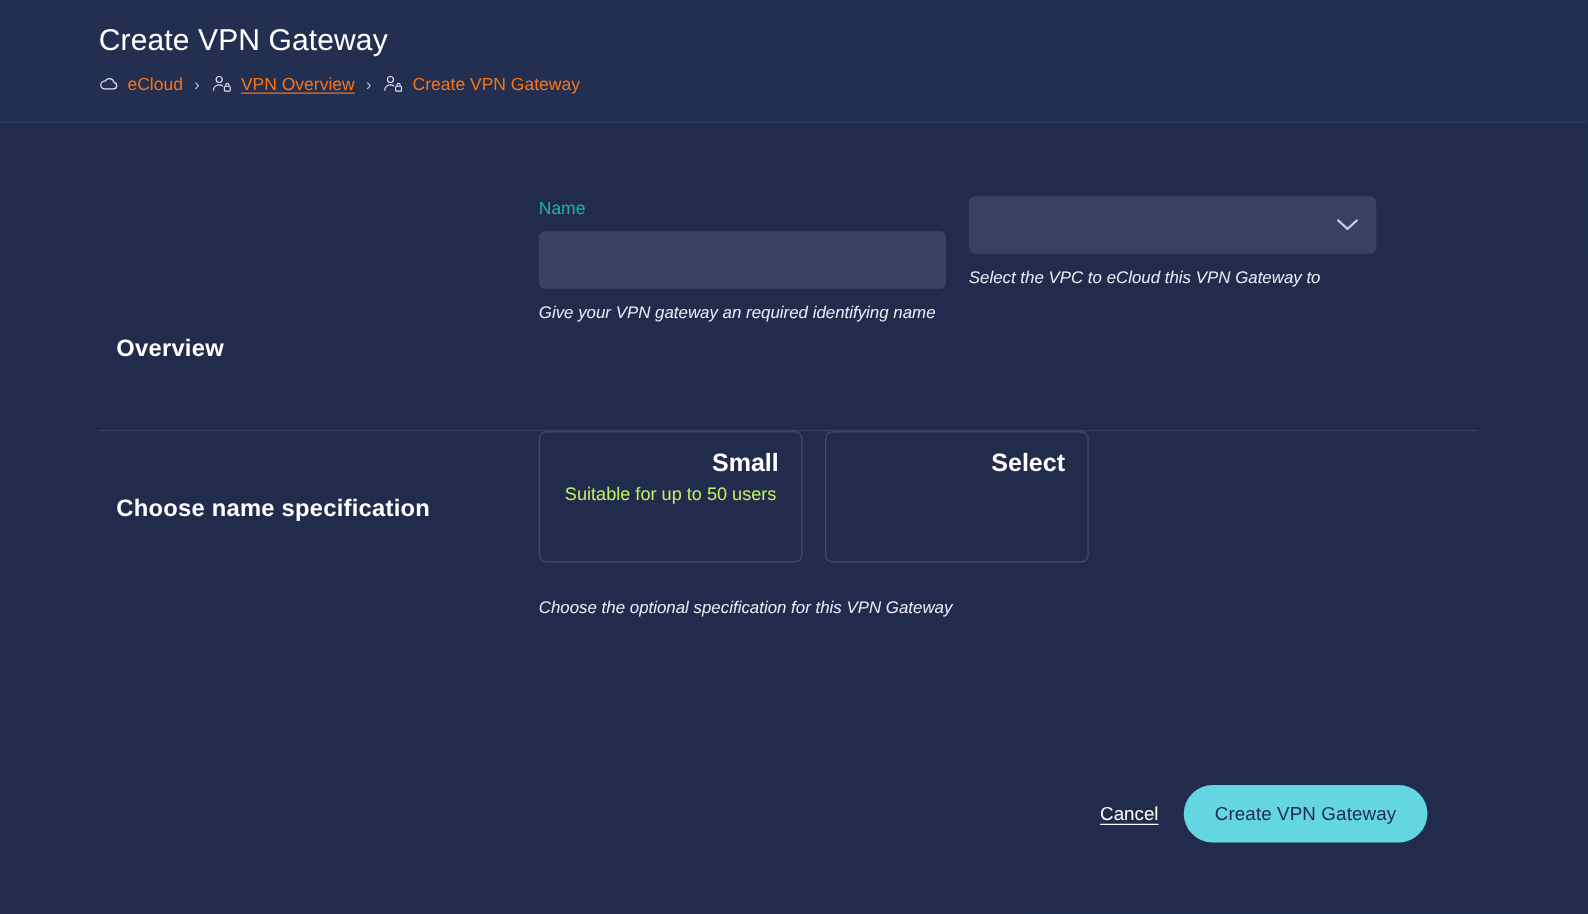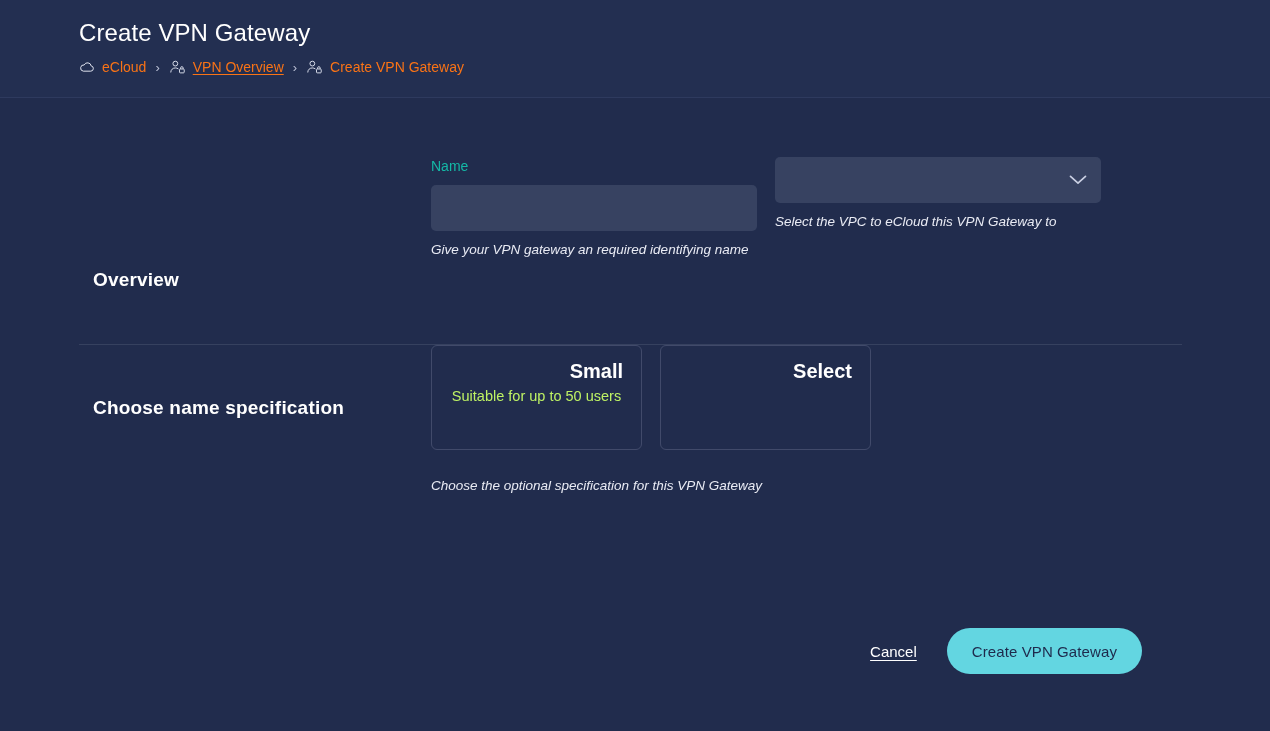--- a/index.html
+++ b/index.html
@@ -202,21 +202,21 @@
     margin-top: 27px;
   }
 
   
   .actions {
     position: absolute;
     right: 128px;
     top: 628px;
     display: flex;
     align-items: center;
-    gap: 30px;
+    gap: 20px;
   }
   .btn-link {
     background: none;
     border: none;
     font-family: "Liberation Sans", sans-serif;
     font-size: 15px;
     color: #ffffff;
     text-decoration: underline;
     text-underline-offset: 3px;
     cursor: pointer;

